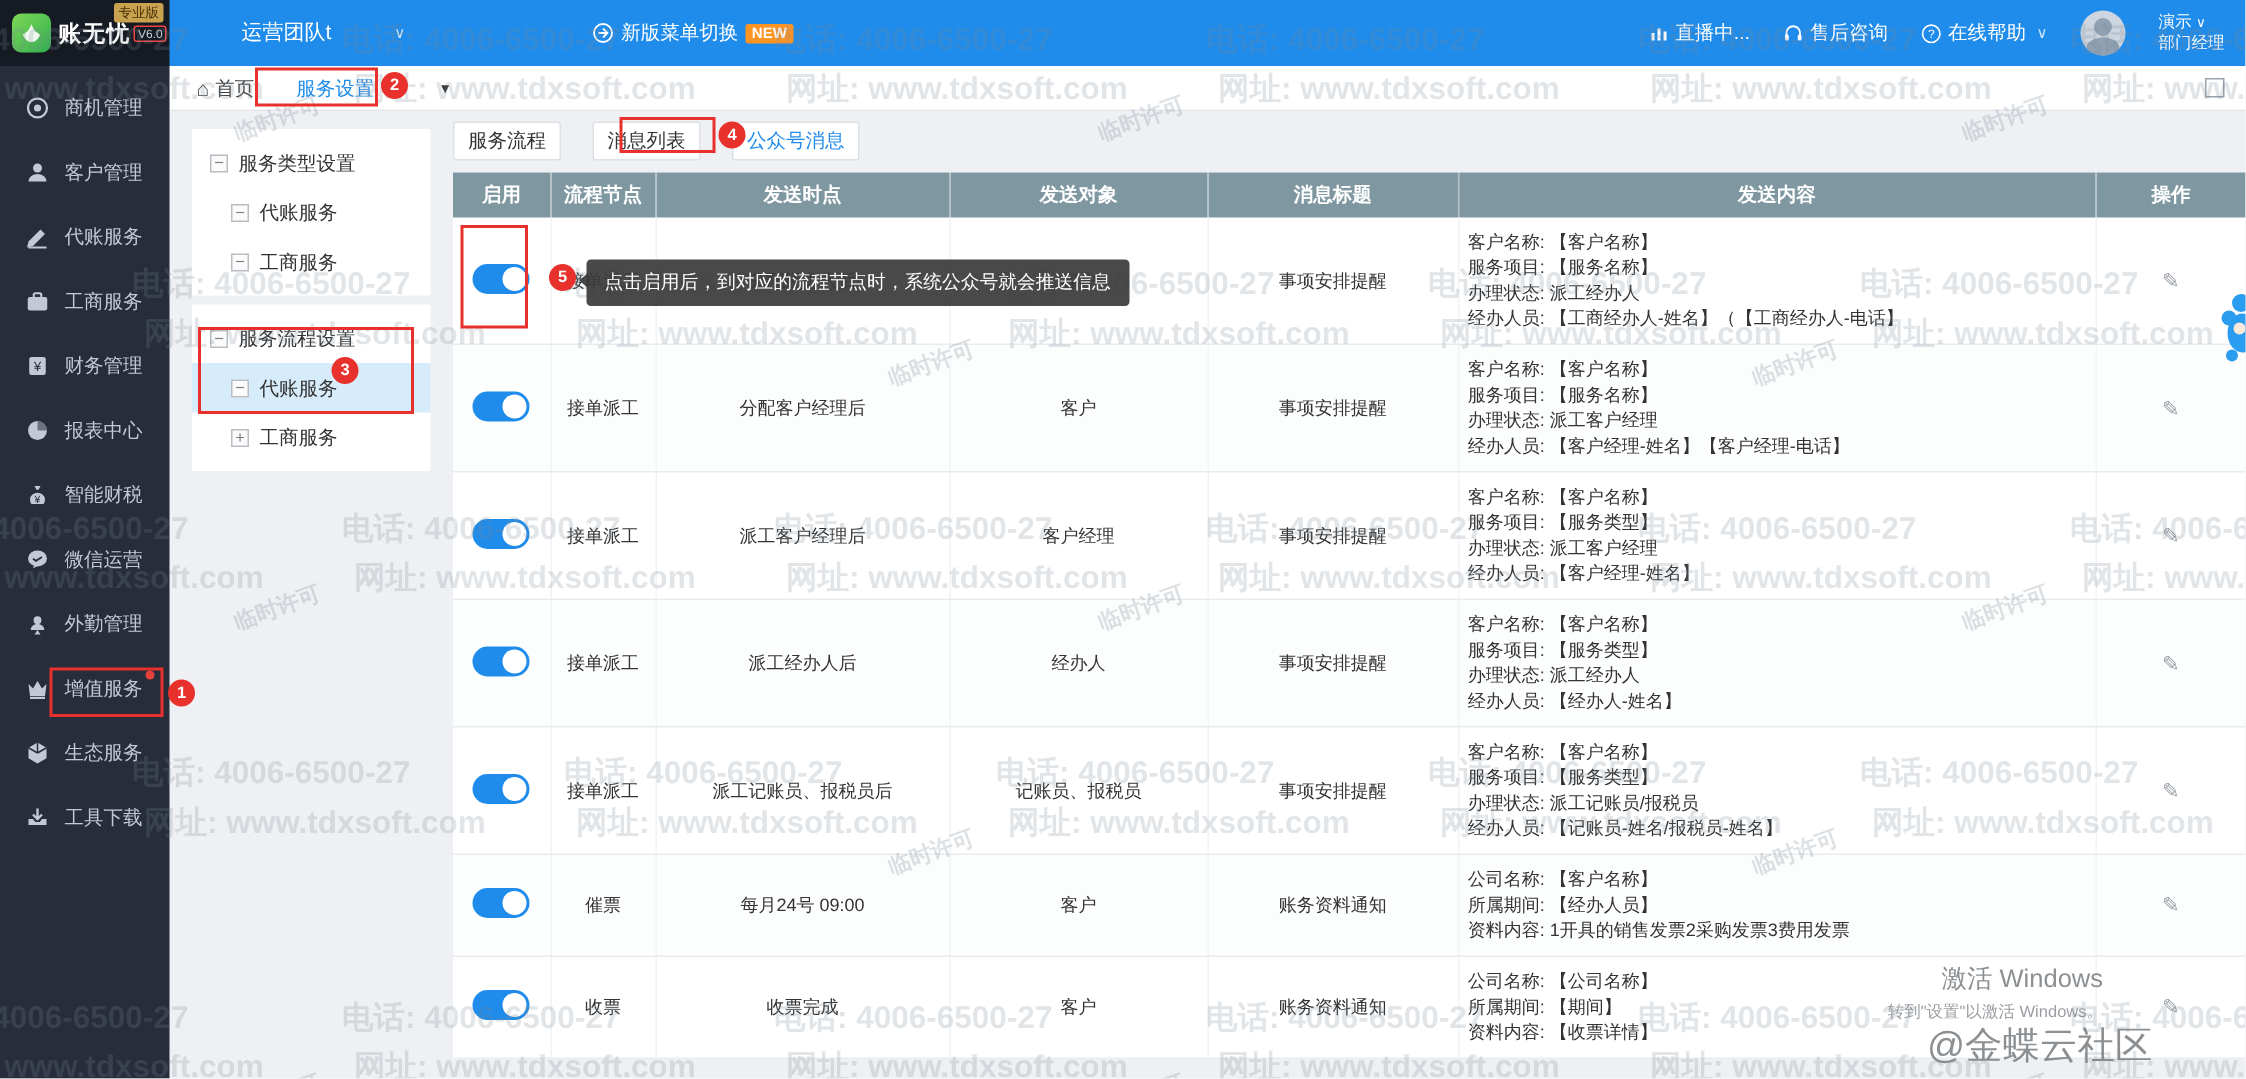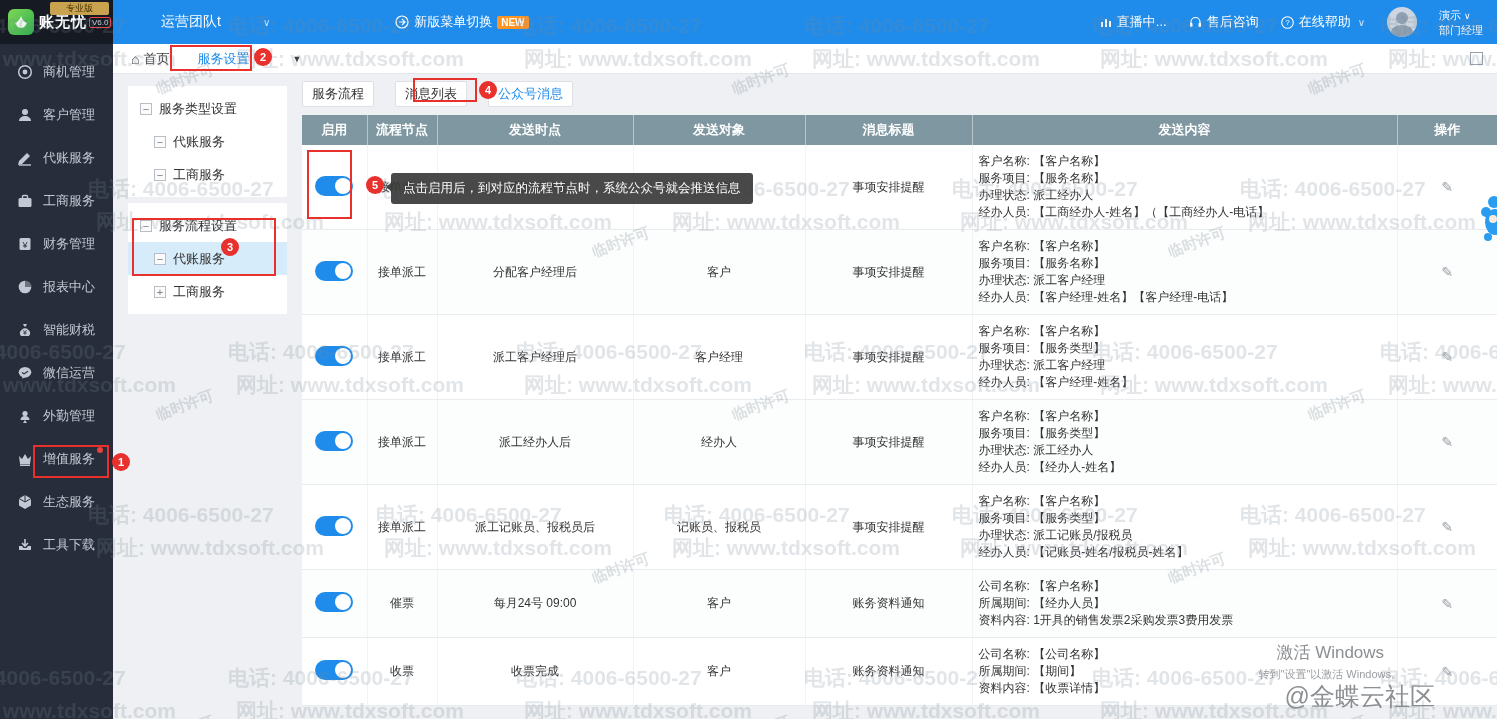--- a/index.html
+++ b/index.html
@@ -5,21 +5,21 @@
   * { margin:0; padding:0; box-sizing:border-box; }
   html,body { width:1497px; height:719px; overflow:hidden; }
   body { font-family:"Liberation Sans","DejaVu Sans",sans-serif; background:#eef0f3; position:relative; }
 
   
   .topbar { position:absolute; left:0; top:0; right:0; height:44px; background:#1f8ceb; z-index:10; display:flex; align-items:center; }
   .logo-area { width:113px; height:44px; background:#161a22; position:relative; display:flex; align-items:center; padding-left:8px; flex:0 0 113px; }
   .logo-ic { width:26px; height:26px; border-radius:6px; background:linear-gradient(135deg,#7ed856,#2fae4e); display:flex; align-items:center; justify-content:center; }
   .logo-txt { color:#fff; font-size:15px; font-weight:bold; margin-left:5px; letter-spacing:1px; }
   .ver-badge { color:#cfd3da; font-size:8px; border:1px solid #ef4444; border-radius:2px; padding:0 2px; margin-left:2px; }
-  .edition-badge { position:absolute; top:2px; right:4px; background:#c9a24f; color:#463305; font-size:9px; padding:0 16px; border-radius:2px; }
+  .edition-badge { position:absolute; top:2px; right:4px; background:#c9a24f; color:#463305; font-size:9px; padding:0 3px; border-radius:2px; }
   .team { color:#fff; font-size:14px; margin-left:48px; display:flex; align-items:center; cursor:pointer; }
   .caret { font-size:10px; color:#cfe6fb; margin-left:42px; }
   .menu-switch { color:#fff; font-size:13px; margin-left:125px; display:flex; align-items:center; gap:5px; cursor:pointer; }
   .new-badge { background:#ff9423; color:#fff; font-size:10px; font-weight:bold; padding:1px 4px; border-radius:2px; }
   .top-right { margin-left:auto; display:flex; align-items:center; gap:22px; padding-right:14px; color:#fff; font-size:13px; }
   .top-item { display:flex; align-items:center; gap:5px; cursor:pointer; }
   .avatar { width:30px; height:30px; border-radius:50%; background:#cdd6e0; position:relative; overflow:hidden; }
   .avatar::before { content:""; position:absolute; left:9px; top:5px; width:12px; height:12px; border-radius:50%; background:#8fa0b2; }
   .avatar::after { content:""; position:absolute; left:4px; top:18px; width:22px; height:14px; border-radius:50% 50% 0 0; background:#8fa0b2; }
   .user-meta { font-size:11px; line-height:14px; }
@@ -61,21 +61,21 @@
   .grid td.contentcell { text-align:left; line-height:17px; }
   .grid tr:nth-child(even) td { background:#fcfdfd; }
   .switch { display:inline-block; width:38px; height:20px; border-radius:10px; background:#1f8ceb; position:relative; cursor:pointer; }
   .switch::after { content:""; position:absolute; right:2px; top:2px; width:16px; height:16px; border-radius:50%; background:#fff; }
   .edit-ic { color:#9aa0a6; font-size:14px; cursor:pointer; }
 
   
   .wm-layer { position:absolute; inset:0; z-index:40; pointer-events:none; overflow:hidden; }
   .wm-line { position:absolute; font-size:21px; font-weight:bold; color:rgba(125,138,150,.22); white-space:nowrap; }
   .wm-stamp { position:absolute; font-size:15px; font-weight:bold; color:rgba(125,138,150,.26); transform:rotate(-20deg); white-space:nowrap; }
-  .activate { position:absolute; right:95px; bottom:37px; z-index:45; pointer-events:none; text-align:center; color:rgba(100,105,110,.75); }
+  .activate { position:absolute; right:95px; bottom:37px; z-index:45; pointer-events:none; text-align:right; color:rgba(100,105,110,.75); }
   .activate .a1 { font-size:17px; }
   .activate .a2 { font-size:11px; margin-top:3px; color:rgba(100,105,110,.65); }
   .community { position:absolute; right:62px; bottom:6px; z-index:46; font-size:25px; color:rgba(120,124,128,.85); pointer-events:none; }
   .mascot { position:absolute; left:1480px; top:192px; z-index:45; }
 
   .anno { position:absolute; border:2px solid #e8302d; z-index:60; pointer-events:none; }
   .badge { position:absolute; width:18px; height:18px; border-radius:50%; background:#e8302d; color:#fff; font-size:11px; font-weight:bold; display:flex; align-items:center; justify-content:center; z-index:61; }
   .tooltip { position:absolute; left:391px; top:173px; background:rgba(58,58,58,.92); color:#fff; font-size:12.5px; padding:7px 12px; border-radius:3px; z-index:62; white-space:nowrap; }
   .tooltip::before { content:""; position:absolute; left:-5px; top:9px; border:5px solid transparent; border-left:none; border-right:6px solid rgba(58,58,58,.92); }
 </style>

